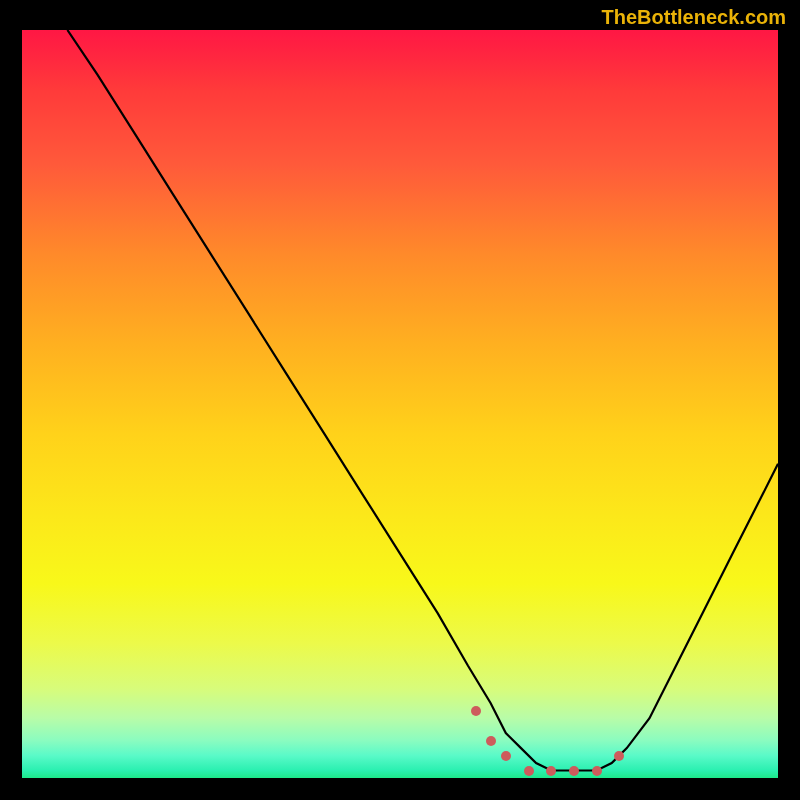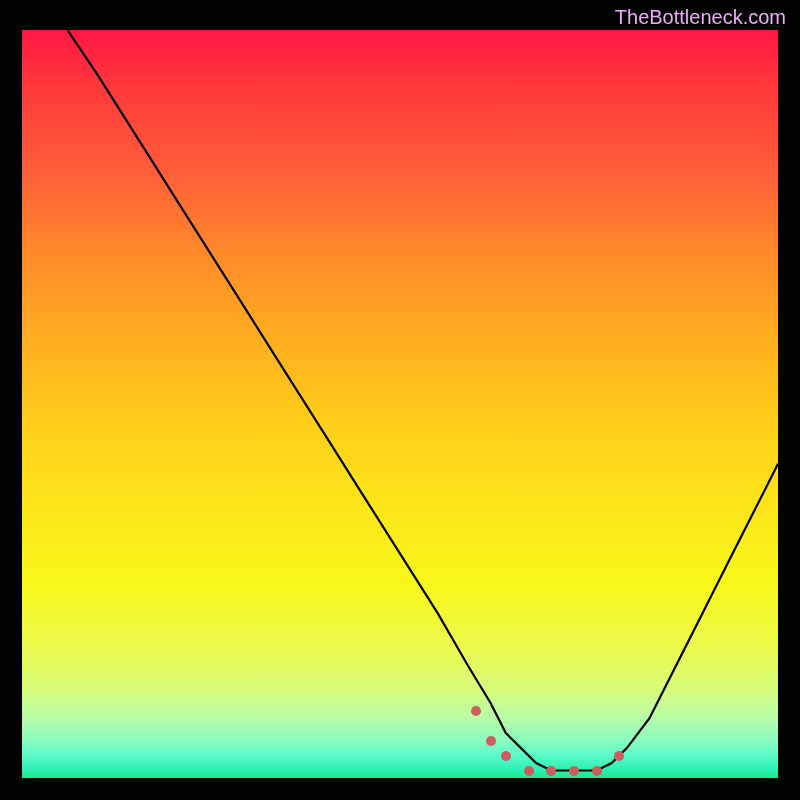--- a/index.html
+++ b/index.html
@@ -7,23 +7,23 @@
     width: 800px;
     height: 800px;
     background: #000;
     position: relative;
     font-family: Arial, sans-serif;
   }
   .watermark {
     position: absolute;
     top: 6px;
     right: 14px;
-    color: #f0abfc;
+    color: #eab308;
     font-size: 20px;
-    font-weight: normal;
+    font-weight: bold;
     z-index: 10;
   }
   .plot-area {
     position: absolute;
     left: 22px;
     top: 30px;
     width: 756px;
     height: 748px;
     background: linear-gradient(to bottom,
       #ff1744 0%,

